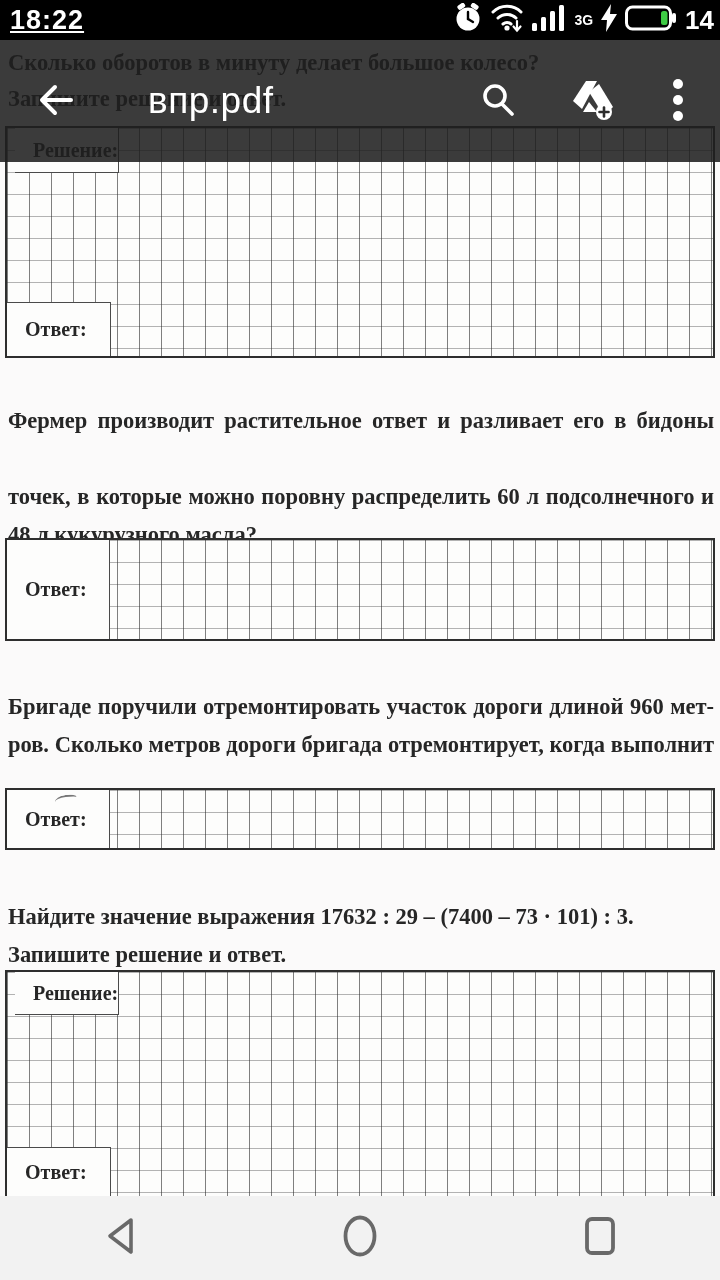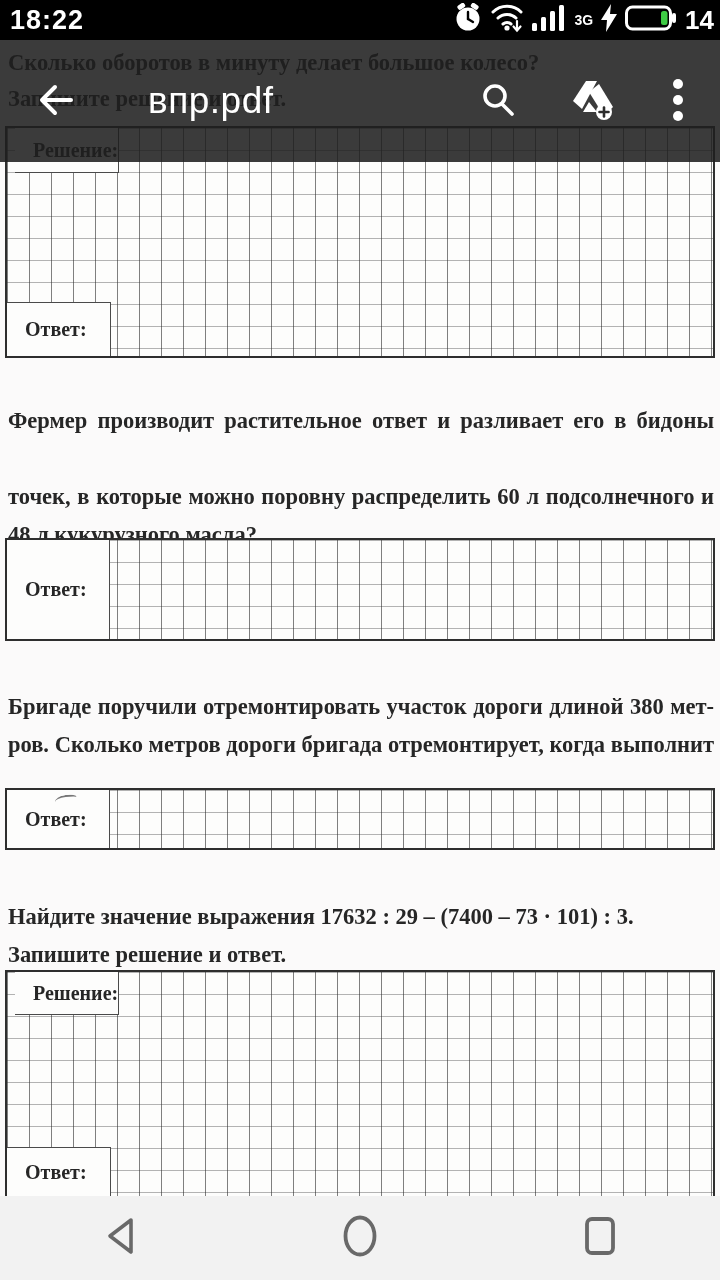--- a/index.html
+++ b/index.html
@@ -2,21 +2,21 @@
 <html><head>
 <meta charset="utf-8">
 <style>
   * { margin:0; padding:0; box-sizing:border-box; }
   html,body { width:720px; height:1280px; background:#000; font-family:"Liberation Sans",sans-serif; }
   .screen { position:relative; width:720px; height:1280px; overflow:hidden; background:#fbfafa; }
 
   
   .status-bar { position:absolute; top:0; left:0; width:720px; height:40px; background:#000;
     display:flex; align-items:center; justify-content:space-between; padding:0 6px 0 10px; z-index:50; }
-  .sb-time { color:#fff; font-size:27px; font-weight:700; letter-spacing:1px; }
+  .sb-time { color:#fff; font-size:27px; font-weight:700; letter-spacing:1px;text-decoration:underline; }
   .sb-right { display:flex; align-items:center; gap:8px; }
   .sb-3g { color:#fff; font-size:14px; font-weight:700; }
   .sb-batt-num { color:#fff; font-size:26px; font-weight:600; }
 
   
   .pdf-page { position:absolute; top:40px; left:0; width:720px; height:1156px; background:#fbfafa; overflow:hidden; }
   .ptext { position:absolute; left:8px; width:706px; color:#262626;
     font-family:"Liberation Serif",serif; font-weight:700; font-size:22.5px; line-height:38px; }
   .jline { text-align:justify; text-align-last:justify; }
   .box { position:absolute; left:5px; width:710px; border:2px solid #2e2e2e;
@@ -59,21 +59,21 @@
     </div>
 
     <div class="ptext jline" style="top:362px;">Фермер производит растительное ответ и разливает его в бидоны</div>
     <div class="ptext jline" style="top:438px;">точек, в которые можно поровну распределить 60 л подсолнечного и</div>
     <div class="ptext" style="top:476px;">48 л кукурузного масла?</div>
 
     <div class="box" style="top:498px; height:103px;">
       <div class="box-label lbl-col">Ответ:</div>
     </div>
 
-    <div class="ptext jline" style="top:648px;">Бригаде поручили отремонтировать участок дороги длиной 380 мет-</div>
+    <div class="ptext jline" style="top:648px;">Бригаде поручили отремонтировать участок дороги длиной 960 мет-</div>
     <div class="ptext jline" style="top:686px;">ров. Сколько метров дороги бригада отремонтирует, когда выполнит</div>
 
     <div class="box" style="top:748px; height:62px;">
       <div class="box-label lbl-col">Ответ:</div>
     </div>
     <div class="artifact" style="left:55px; top:755px;"></div>
 
     <div class="ptext" style="top:852px;margin-top:6px;">Найдите значение выражения 17632 : 29 – (7400 – 73 · 101) : 3.</div>
     <div class="ptext" style="top:896px;">Запишите решение и ответ.</div>
 

